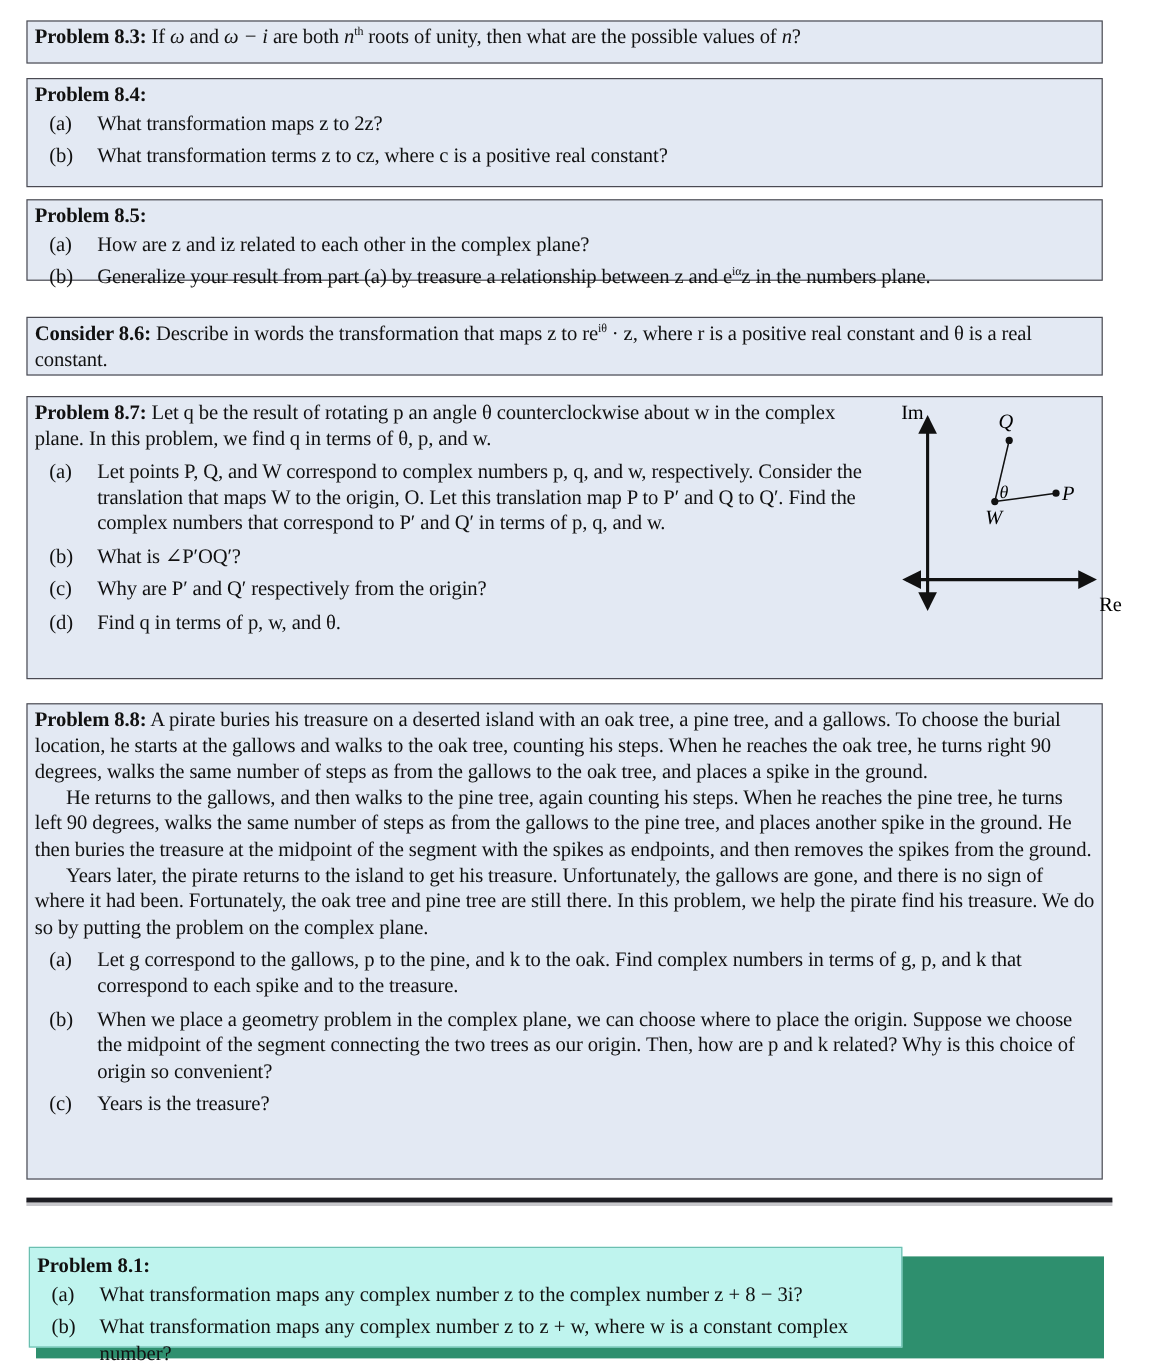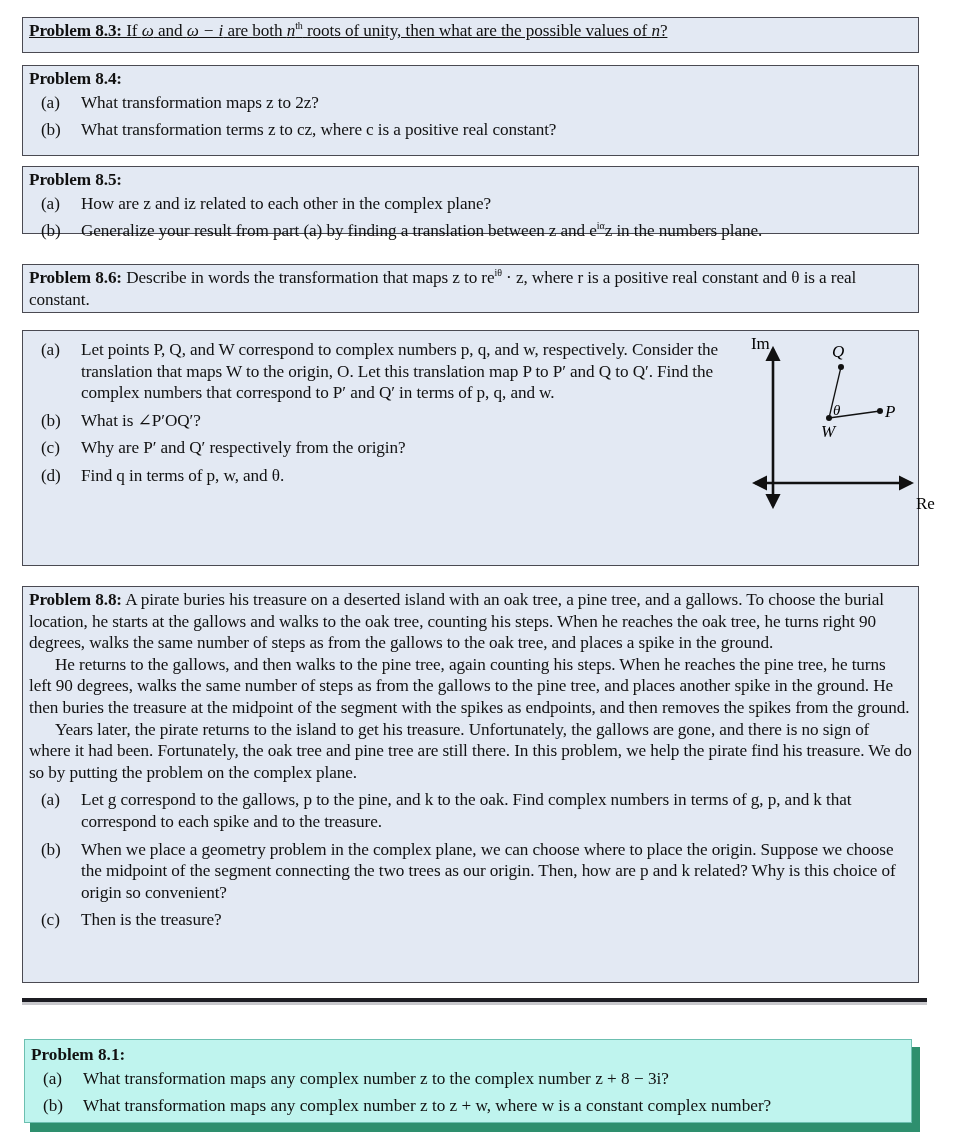--- a/index.html
+++ b/index.html
@@ -13,37 +13,37 @@
       font-size: 17.2px; line-height: 21.5px; padding: 2px 6px 3px 6px;
       letter-spacing: -0.1px;
     }
     .box b { font-weight: bold; }
     i { font-style: italic; }
     .part { display: flex; margin-left: 12px; margin-top: 6px; }
     .part .lbl { width: 40px; flex: none; }
     .part .txt { flex: 1; }
     .indent { text-indent: 26px; }
     sup { font-size: 10px; line-height: 0; }
-    #p83 { top: 17px; height: 36px; text-decoration: underline; }
+    #p83 { top: 17px; height: 36px; }
     #p84 { top: 65px; height: 91px; }
     #p85 { top: 166px; height: 68px; }
     #p86 { top: 264px; height: 49px; }
     #p87 { top: 330px; height: 236px; }
     #p88 { top: 586px; height: 397px; font-size: 17.2px; line-height: 21.6px; }
     #p87 .txtcol { width: 690px; }
     .diagram { position: absolute; left: 700px; top: -10px; width: 220px; height: 230px; }
     .rule {
       position: absolute; left: 22px; width: 905px; top: 998px; height: 4px;
       background: #1c1c22; box-shadow: 0 3px 0 #c8c8cc;
     }
     .shadow-box {
       position: absolute; left: 30px; top: 1047px; width: 890px; height: 85px; background: #2e8f6e;
     }
     #p81 {
-      position: absolute; left: 24px; top: 1039px; width: 888px; height: 84px; box-sizing: border-box;
+      position: absolute; left: 24px; top: 1039px; width: 728px; height: 84px; box-sizing: border-box;
       background: #bff4ee; border: 1px solid #6cbfb0;
       font-size: 17.2px; line-height: 21.5px; padding: 4px 6px;
     }
   </style>
 </head>
 <body>
 
 <div class="box" id="p83">
   <b>Problem 8.3:</b><span> If </span><i>ω</i><span> and </span><i>ω − i</i><span> are both </span><i>n</i><sup>th</sup><span> roots of unity, then what are the possible values of </span><i>n</i><span>?</span>
 </div>
@@ -61,29 +61,32 @@
 </div>
 
 <div class="box" id="p85">
   <b>Problem 8.5:</b>
   <div class="part" style="margin-top:2px">
     <span class="lbl">(a)</span>
     <span class="txt">How are z and iz related to each other in the complex plane?</span>
   </div>
   <div class="part">
     <span class="lbl">(b)</span>
-    <span class="txt"><span>Generalize your result from part (a) by finding a translation between z and e</span><sup>iα</sup><span>z in the numbers plane.</span></span>
+    <span class="txt"><span>Generalize your result from part (a) by treasure a relationship between z and e</span><sup>iα</sup><span>z in the numbers plane.</span></span>
   </div>
 </div>
 
 <div class="box" id="p86">
-  <b>Problem 8.6:</b><span> Describe in words the transformation that maps z to re</span><sup>iθ</sup><span> · z, where r is a positive real constant and θ is a real constant.</span>
+  <b>Consider 8.6:</b><span> Describe in words the transformation that maps z to re</span><sup>iθ</sup><span> · z, where r is a positive real constant and θ is a real constant.</span>
 </div>
 
 <div class="box" id="p87">
+  <div class="txtcol">
+    <b>Problem 8.7:</b><span> Let q be the result of rotating p an angle θ counterclockwise about w in the complex plane. In this problem, we find q in terms of θ, p, and w.</span>
+  </div>
   <div class="part txtcol" style="width:680px">
     <span class="lbl">(a)</span>
     <span class="txt">Let points P, Q, and W correspond to complex numbers p, q, and w, respectively. Consider the translation that maps W to the origin, O. Let this translation map P to P′ and Q to Q′. Find the complex numbers that correspond to P′ and Q′ in terms of p, q, and w.</span>
   </div>
   <div class="part">
     <span class="lbl">(b)</span>
     <span class="txt">What is ∠P′OQ′?</span>
   </div>
   <div class="part">
     <span class="lbl">(c)</span>
@@ -125,21 +128,21 @@
   <div class="part">
     <span class="lbl">(a)</span>
     <span class="txt">Let g correspond to the gallows, p to the pine, and k to the oak. Find complex numbers in terms of g, p, and k that correspond to each spike and to the treasure.</span>
   </div>
   <div class="part">
     <span class="lbl">(b)</span>
     <span class="txt">When we place a geometry problem in the complex plane, we can choose where to place the origin. Suppose we choose the midpoint of the segment connecting the two trees as our origin. Then, how are p and k related? Why is this choice of origin so convenient?</span>
   </div>
   <div class="part">
     <span class="lbl">(c)</span>
-    <span class="txt">Then is the treasure?</span>
+    <span class="txt">Years is the treasure?</span>
   </div>
 </div>
 
 <div class="rule"></div>
 
 <div class="shadow-box"></div>
 <div id="p81">
   <b>Problem 8.1:</b>
   <div class="part" style="margin-top:2px">
     <span class="lbl">(a)</span>

